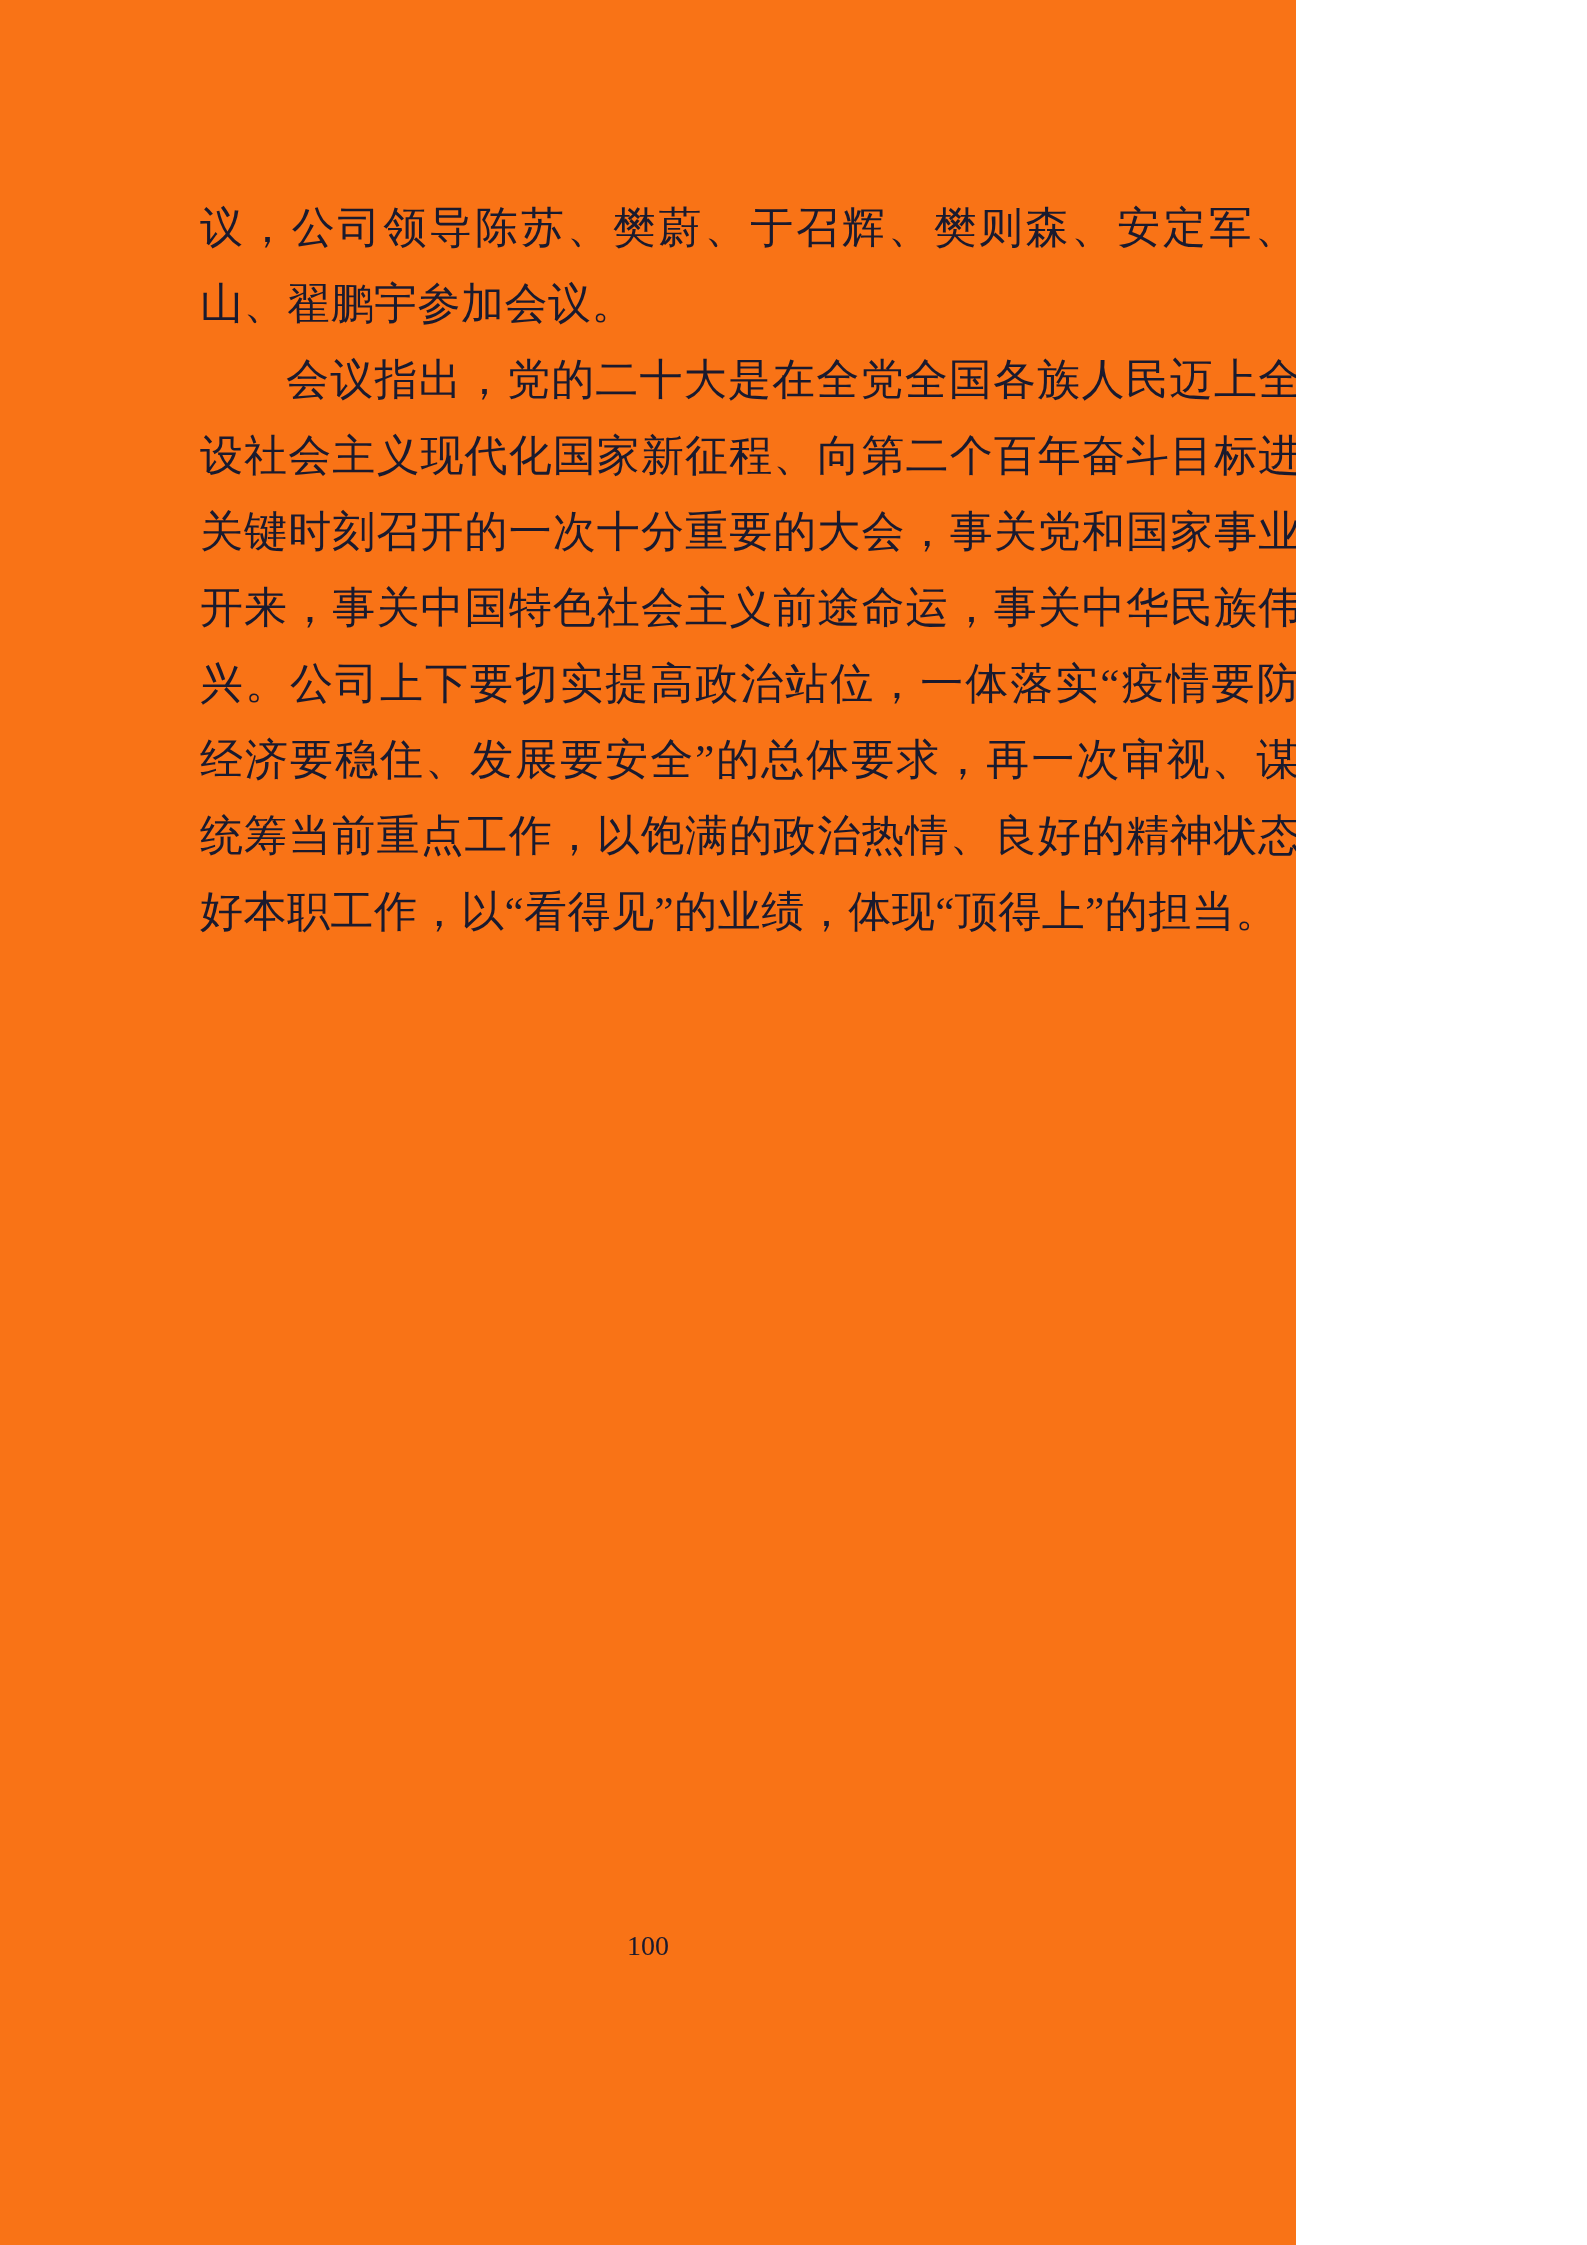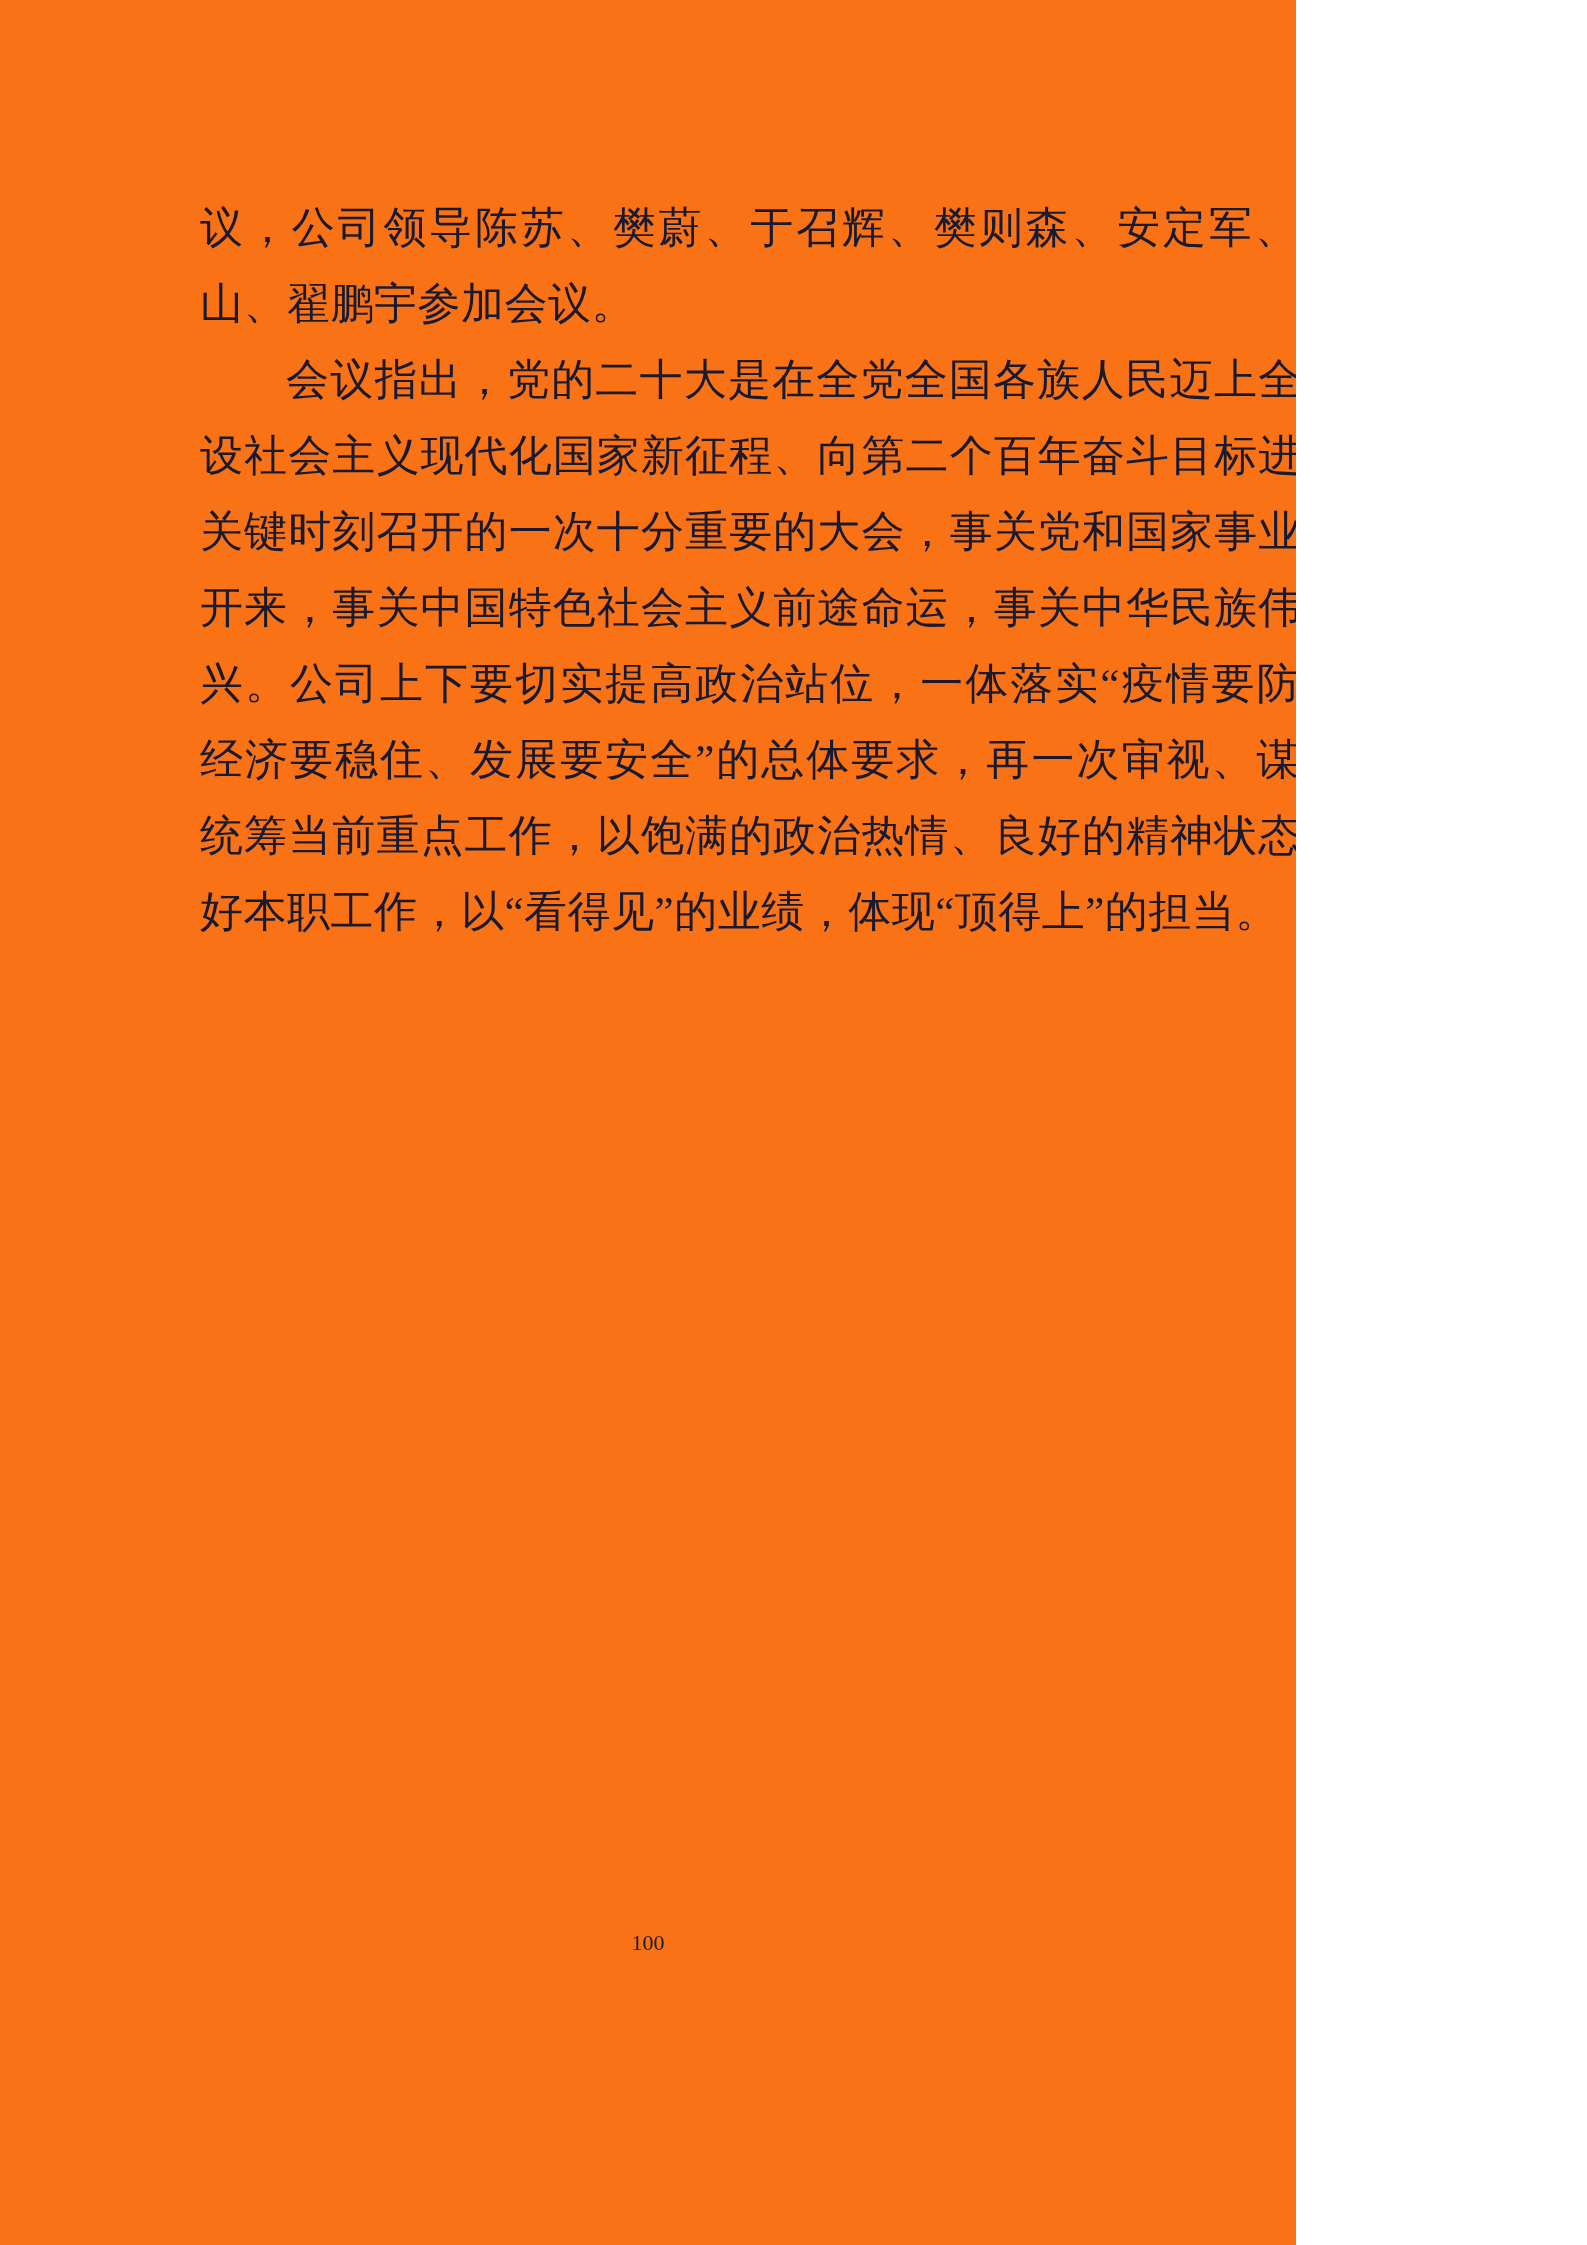--- a/index.html
+++ b/index.html
@@ -37,21 +37,21 @@
   .para .lead {
     font-weight: bold;
   }
   .page-number {
     position: absolute;
     left: 0;
     right: 0;
     top: 1930px;
     text-align: center;
     font-family: "Liberation Serif", "DejaVu Serif", serif;
-    font-size: 22px;
+    font-size: 28px;
     color: #1a1a2e;
   }
 </style>
 </head>
 <body>
 
 <div class="page">
   <div class="content">
 
     <p class="para">

